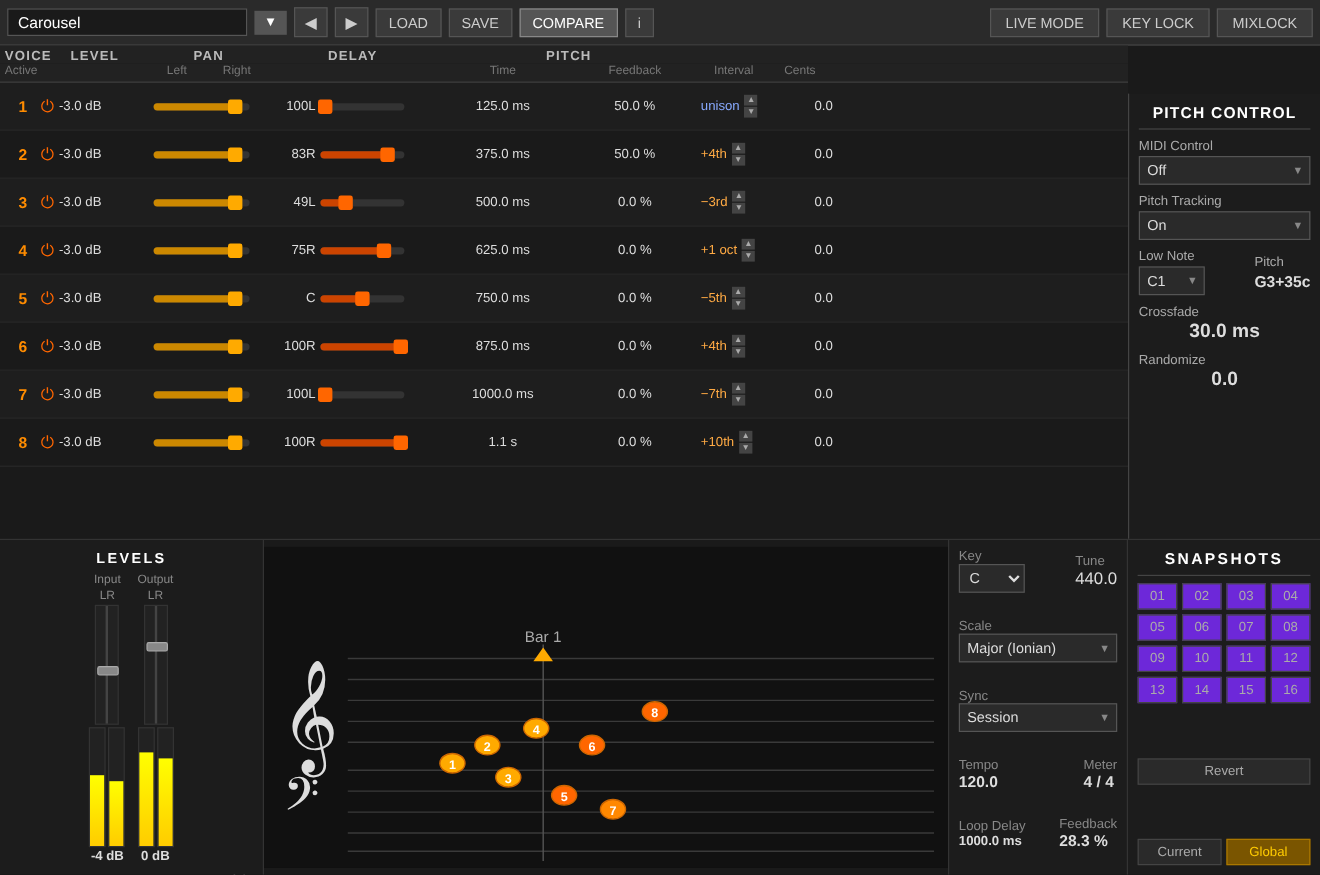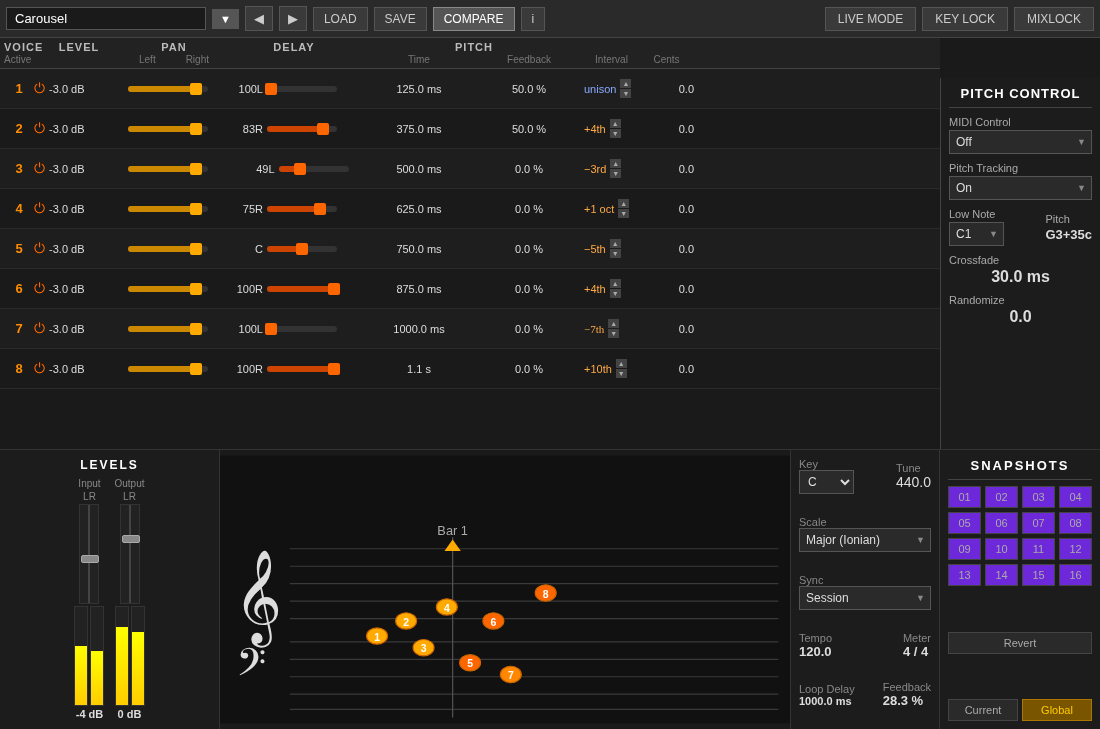--- a/index.html
+++ b/index.html
@@ -479,21 +479,21 @@
             <div style="display: flex; align-items: center; gap: 4px;">
               <button style="color: rgb(255, 102, 0); font-size: 14px; cursor: pointer; background: none; border: none;">⏻</button>
               <span style="color: rgb(221, 221, 221); font-size: 11px;">-3.0 dB</span>
             </div>
             <div style="display: flex; align-items: center; padding: 0px 4px;">
               <div style="position: relative; height: 6px; background: rgb(51, 51, 51); border-radius: 3px; width: 80px;">
                 <div style="position: absolute; left: 0px; height: 100%; background: rgb(204, 136, 0); border-radius: 3px; width: 85%;"></div>
                 <div style="position: absolute; top: -3px; width: 12px; height: 12px; background: rgb(255, 170, 0); border-radius: 2px; cursor: pointer; left: calc(85% - 6px);"></div>
               </div>
             </div>
-            <div style="display: flex; align-items: center; gap: 4px; padding: 0px 4px; justify-content: center;">
+            <div style="display: flex; align-items: center; gap: 4px; padding: 0px 4px;">
               <span style="color: rgb(221, 221, 221); font-size: 11px; min-width: 35px; text-align: right;">49L</span>
               <div style="position: relative; height: 6px; background: rgb(51, 51, 51); border-radius: 3px; width: 70px;">
                 <div style="position: absolute; height: 100%; background: rgb(204, 68, 0); border-radius: 3px; left: 0px; width: 30%;"></div>
                 <div style="position: absolute; top: -3px; width: 12px; height: 12px; background: rgb(255, 102, 0); border-radius: 2px; cursor: pointer; left: calc(30% - 6px);"></div>
               </div>
             </div>
             <div style="color: rgb(221, 221, 221); font-size: 11px; text-align: center;">500.0 ms</div>
             <div style="color: rgb(221, 221, 221); font-size: 11px; text-align: center;">0.0 %</div>
             <div style="display: flex; align-items: center; gap: 2px;">
               <div style="font-size: 11px; text-align: right; padding-right: 2px; color: rgb(255, 170, 68);">−3rd</div>
@@ -609,21 +609,21 @@
             <div style="display: flex; align-items: center; gap: 4px; padding: 0px 4px;">
               <span style="color: rgb(221, 221, 221); font-size: 11px; min-width: 35px; text-align: right;">100L</span>
               <div style="position: relative; height: 6px; background: rgb(51, 51, 51); border-radius: 3px; width: 70px;">
                 <div style="position: absolute; height: 100%; background: rgb(204, 68, 0); border-radius: 3px; left: 0px; width: 5%;"></div>
                 <div style="position: absolute; top: -3px; width: 12px; height: 12px; background: rgb(255, 102, 0); border-radius: 2px; cursor: pointer; left: calc(5% - 6px);"></div>
               </div>
             </div>
             <div style="color: rgb(221, 221, 221); font-size: 11px; text-align: center;">1000.0 ms</div>
             <div style="color: rgb(221, 221, 221); font-size: 11px; text-align: center;">0.0 %</div>
             <div style="display: flex; align-items: center; gap: 2px;">
-              <div style="font-size: 11px; text-align: right; padding-right: 2px; color: rgb(255, 170, 68); font-family: Liberation Serif, serif;">−7th</div>
+              <div style="font-size: 11px; text-align: right; padding-right: 2px; color: rgb(255, 170, 68);">−7th</div>
               <div style="display: flex; flex-direction: column; gap: 1px;">
                 <button style="background: rgb(68, 68, 68); border: none; color: rgb(170, 170, 170); font-size: 7px; padding: 1px 2px; cursor: pointer; line-height: 1;">▲</button>
                 <button style="background: rgb(68, 68, 68); border: none; color: rgb(170, 170, 170); font-size: 7px; padding: 1px 2px; cursor: pointer; line-height: 1;">▼</button>
               </div>
             </div>
             <span style="color: rgb(221, 221, 221); font-size: 11px; min-width: 25px; text-align: right;">0.0</span>
           </div>
           <div style="display: grid; grid-template-columns: 30px 90px 100px 140px 110px 110px 55px 55px; align-items: center; border-bottom: 1px solid rgb(42, 42, 42); height: 40px; padding: 0px 4px; background: rgb(26, 26, 26);">
             <div style="color: rgb(255, 140, 0); font-weight: bold; font-size: 13px; text-align: center;">8</div>
             <div style="display: flex; align-items: center; gap: 4px;">

